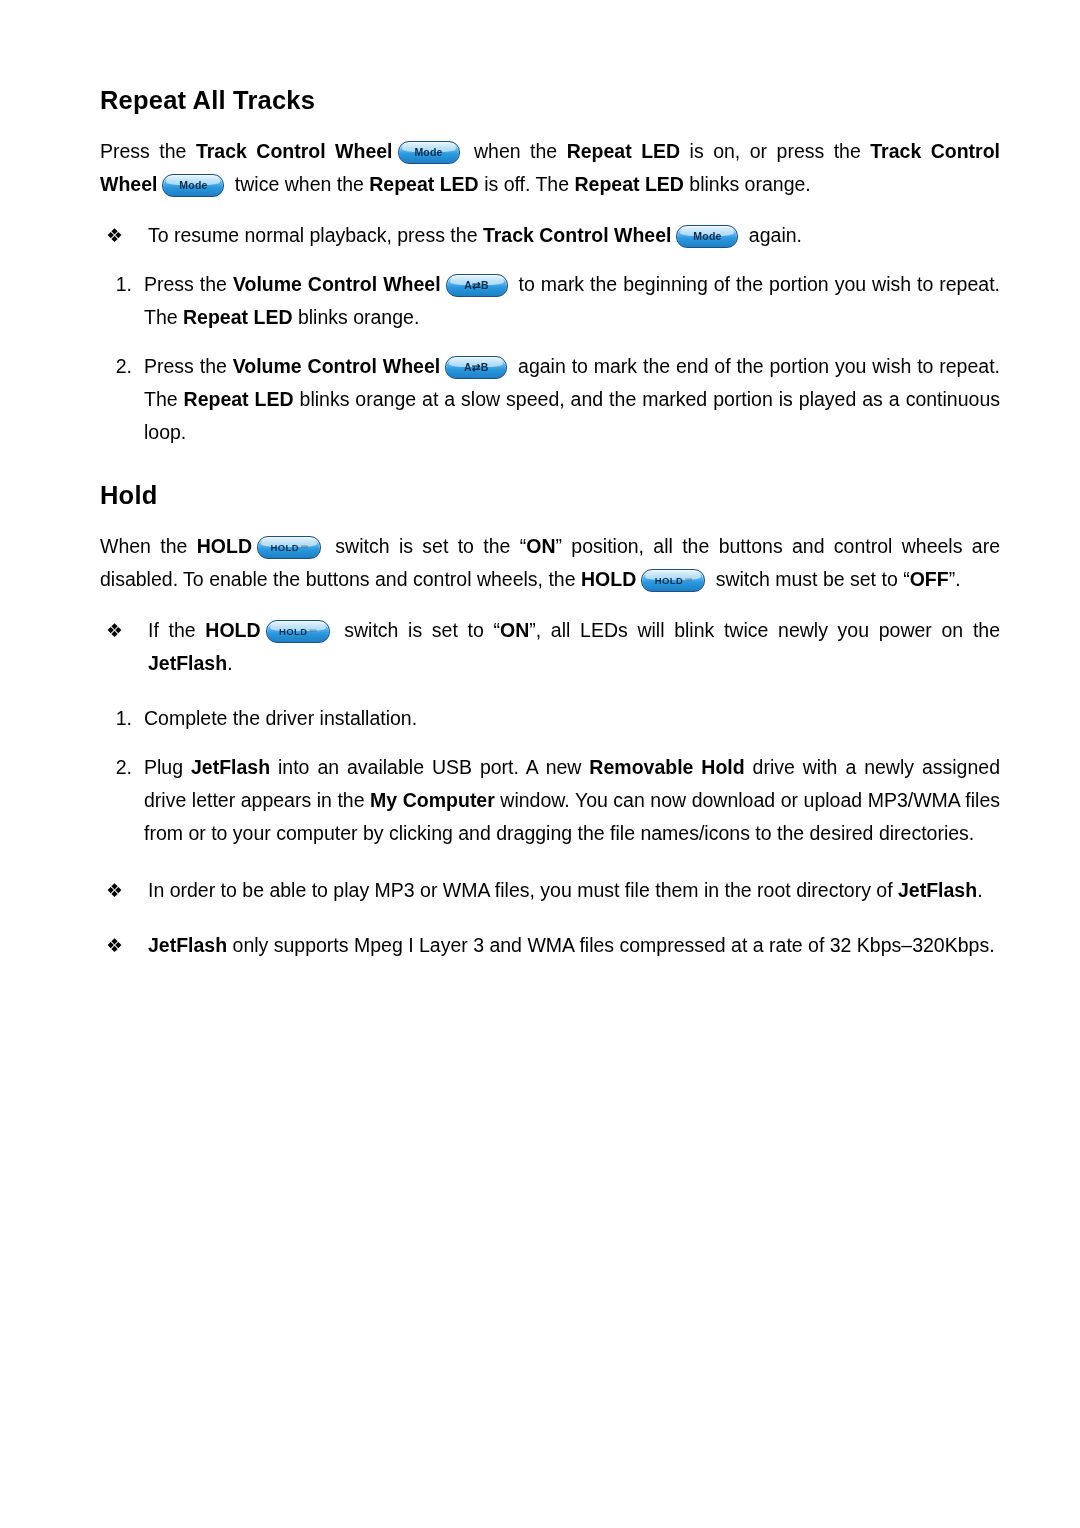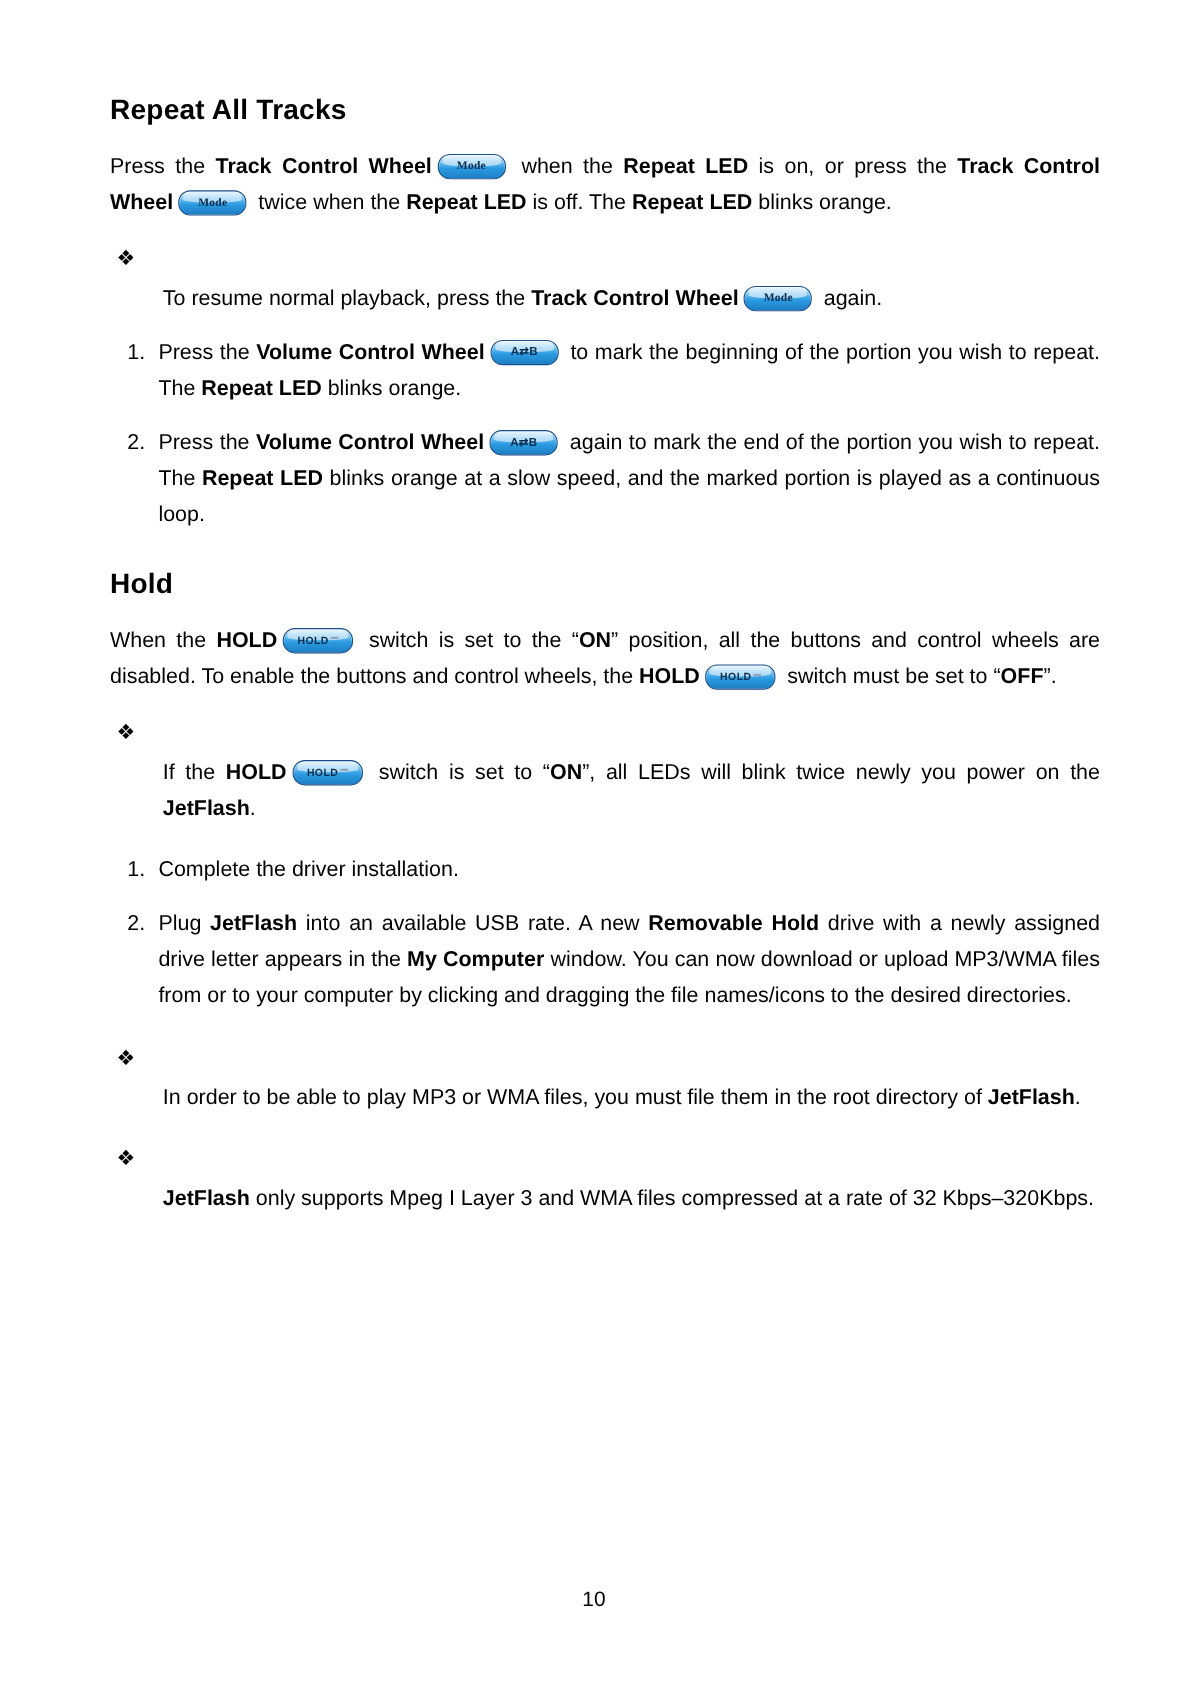--- a/index.html
+++ b/index.html
@@ -82,21 +82,20 @@
     font-size: 19px;
     line-height: 33px;
     box-sizing: border-box;
     color: #000;
   }
   .bullettext {
     flex: 1;
     font-size: 19.5px;
     line-height: 33px;
     text-align: justify;
-    margin-top: 36px;
   }
 
   
   .btn-img {
     display: inline-block;
     vertical-align: middle;
     position: relative;
     border-radius: 11px;
     margin: 0 5px;
     box-sizing: border-box;
@@ -118,21 +117,21 @@
   .btn-img::after {
     content: "";
     position: absolute;
     left: 3px; right: 3px; top: 1px;
     height: 42%;
     border-radius: 9px 9px 50% 50%;
     background: rgba(255,255,255,0.55);
     z-index: 1;
   }
   .btn-mode {
-    width: 62px; height: 23px; line-height: 21px; font-size: 10.5px; font-family: Liberation Serif, serif;
+    width: 62px; height: 23px; line-height: 21px; font-size: 10.5px;
   }
   .btn-ab {
     width: 62px; height: 23px; line-height: 21px; font-size: 10.5px; text-decoration: underline;
   }
   .btn-hold {
     width: 64px; height: 23px; line-height: 21px; font-size: 9.5px;
   }
   .btn-hold .lbl { letter-spacing: 0.4px; }
   .arrowglyph {
     display: inline-block;
@@ -200,33 +199,32 @@
 
 
   <div class="numlist" style="margin-top:22px;">
     <div class="numrow">
       <div class="num">1.</div>
       <div class="numtext">Complete the driver installation.</div>
     </div>
     <div class="numrow">
       <div class="num">2.</div>
       <div class="numtext">
-        <span>Plug </span><b>JetFlash</b><span> into an available USB rate. A new </span><b>Removable Hold</b><span> drive with a newly assigned drive letter appears in the </span><b>My Computer</b><span> window. You can now download or upload MP3/WMA files from or to your computer by clicking and dragging the file names/icons to the desired directories.</span>
+        <span>Plug </span><b>JetFlash</b><span> into an available USB port. A new </span><b>Removable Hold</b><span> drive with a newly assigned drive letter appears in the </span><b>My Computer</b><span> window. You can now download or upload MP3/WMA files from or to your computer by clicking and dragging the file names/icons to the desired directories.</span>
       </div>
     </div>
   </div>
 
   <div class="bulletrow" style="margin-top:24px;">
     <div class="bullet">❖</div>
     <div class="bullettext">
       <span>In order to be able to play MP3 or WMA files, you must file them in the root directory of </span><b>JetFlash</b><span>.</span>
     </div>
   </div>
 
   <div class="bulletrow" style="margin-top:22px;">
     <div class="bullet">❖</div>
     <div class="bullettext">
       <b>JetFlash</b><span> only supports Mpeg I Layer 3 and WMA files compressed at a rate of 32 Kbps–320Kbps.</span>
     </div>
   </div>
 
-  <div class="page-number">10</div>
 </div>
 
 </body></html>

